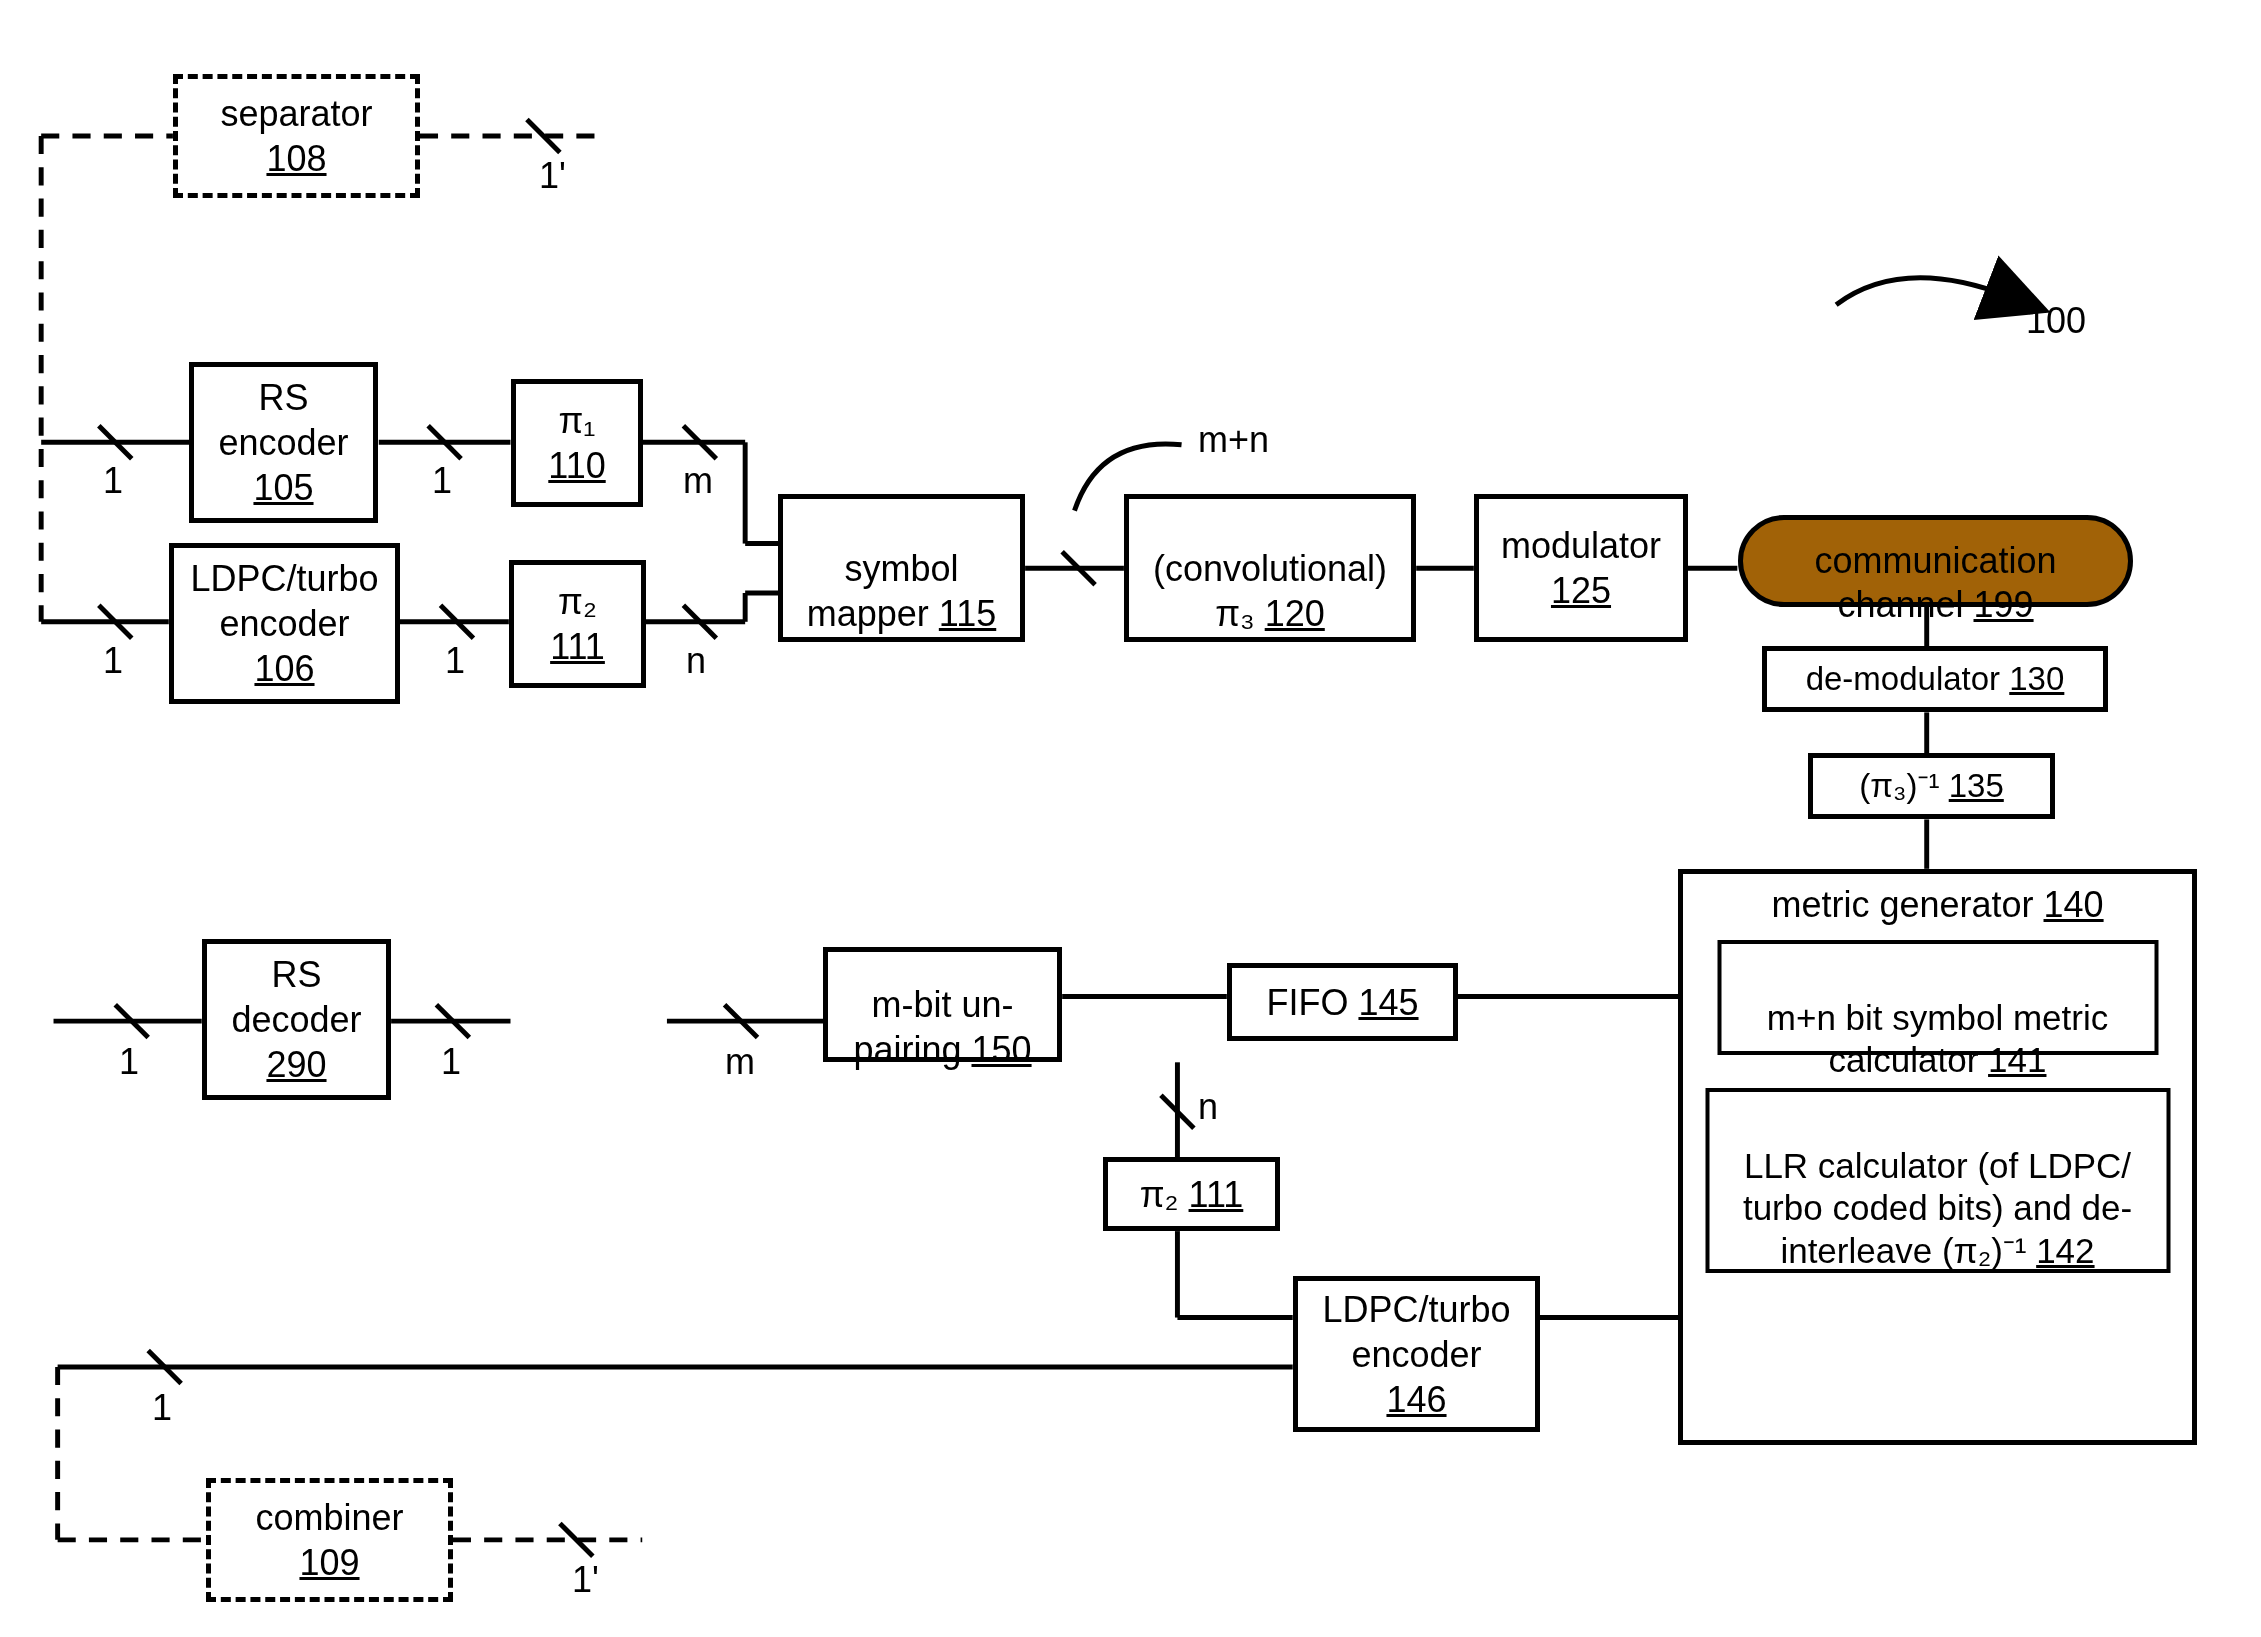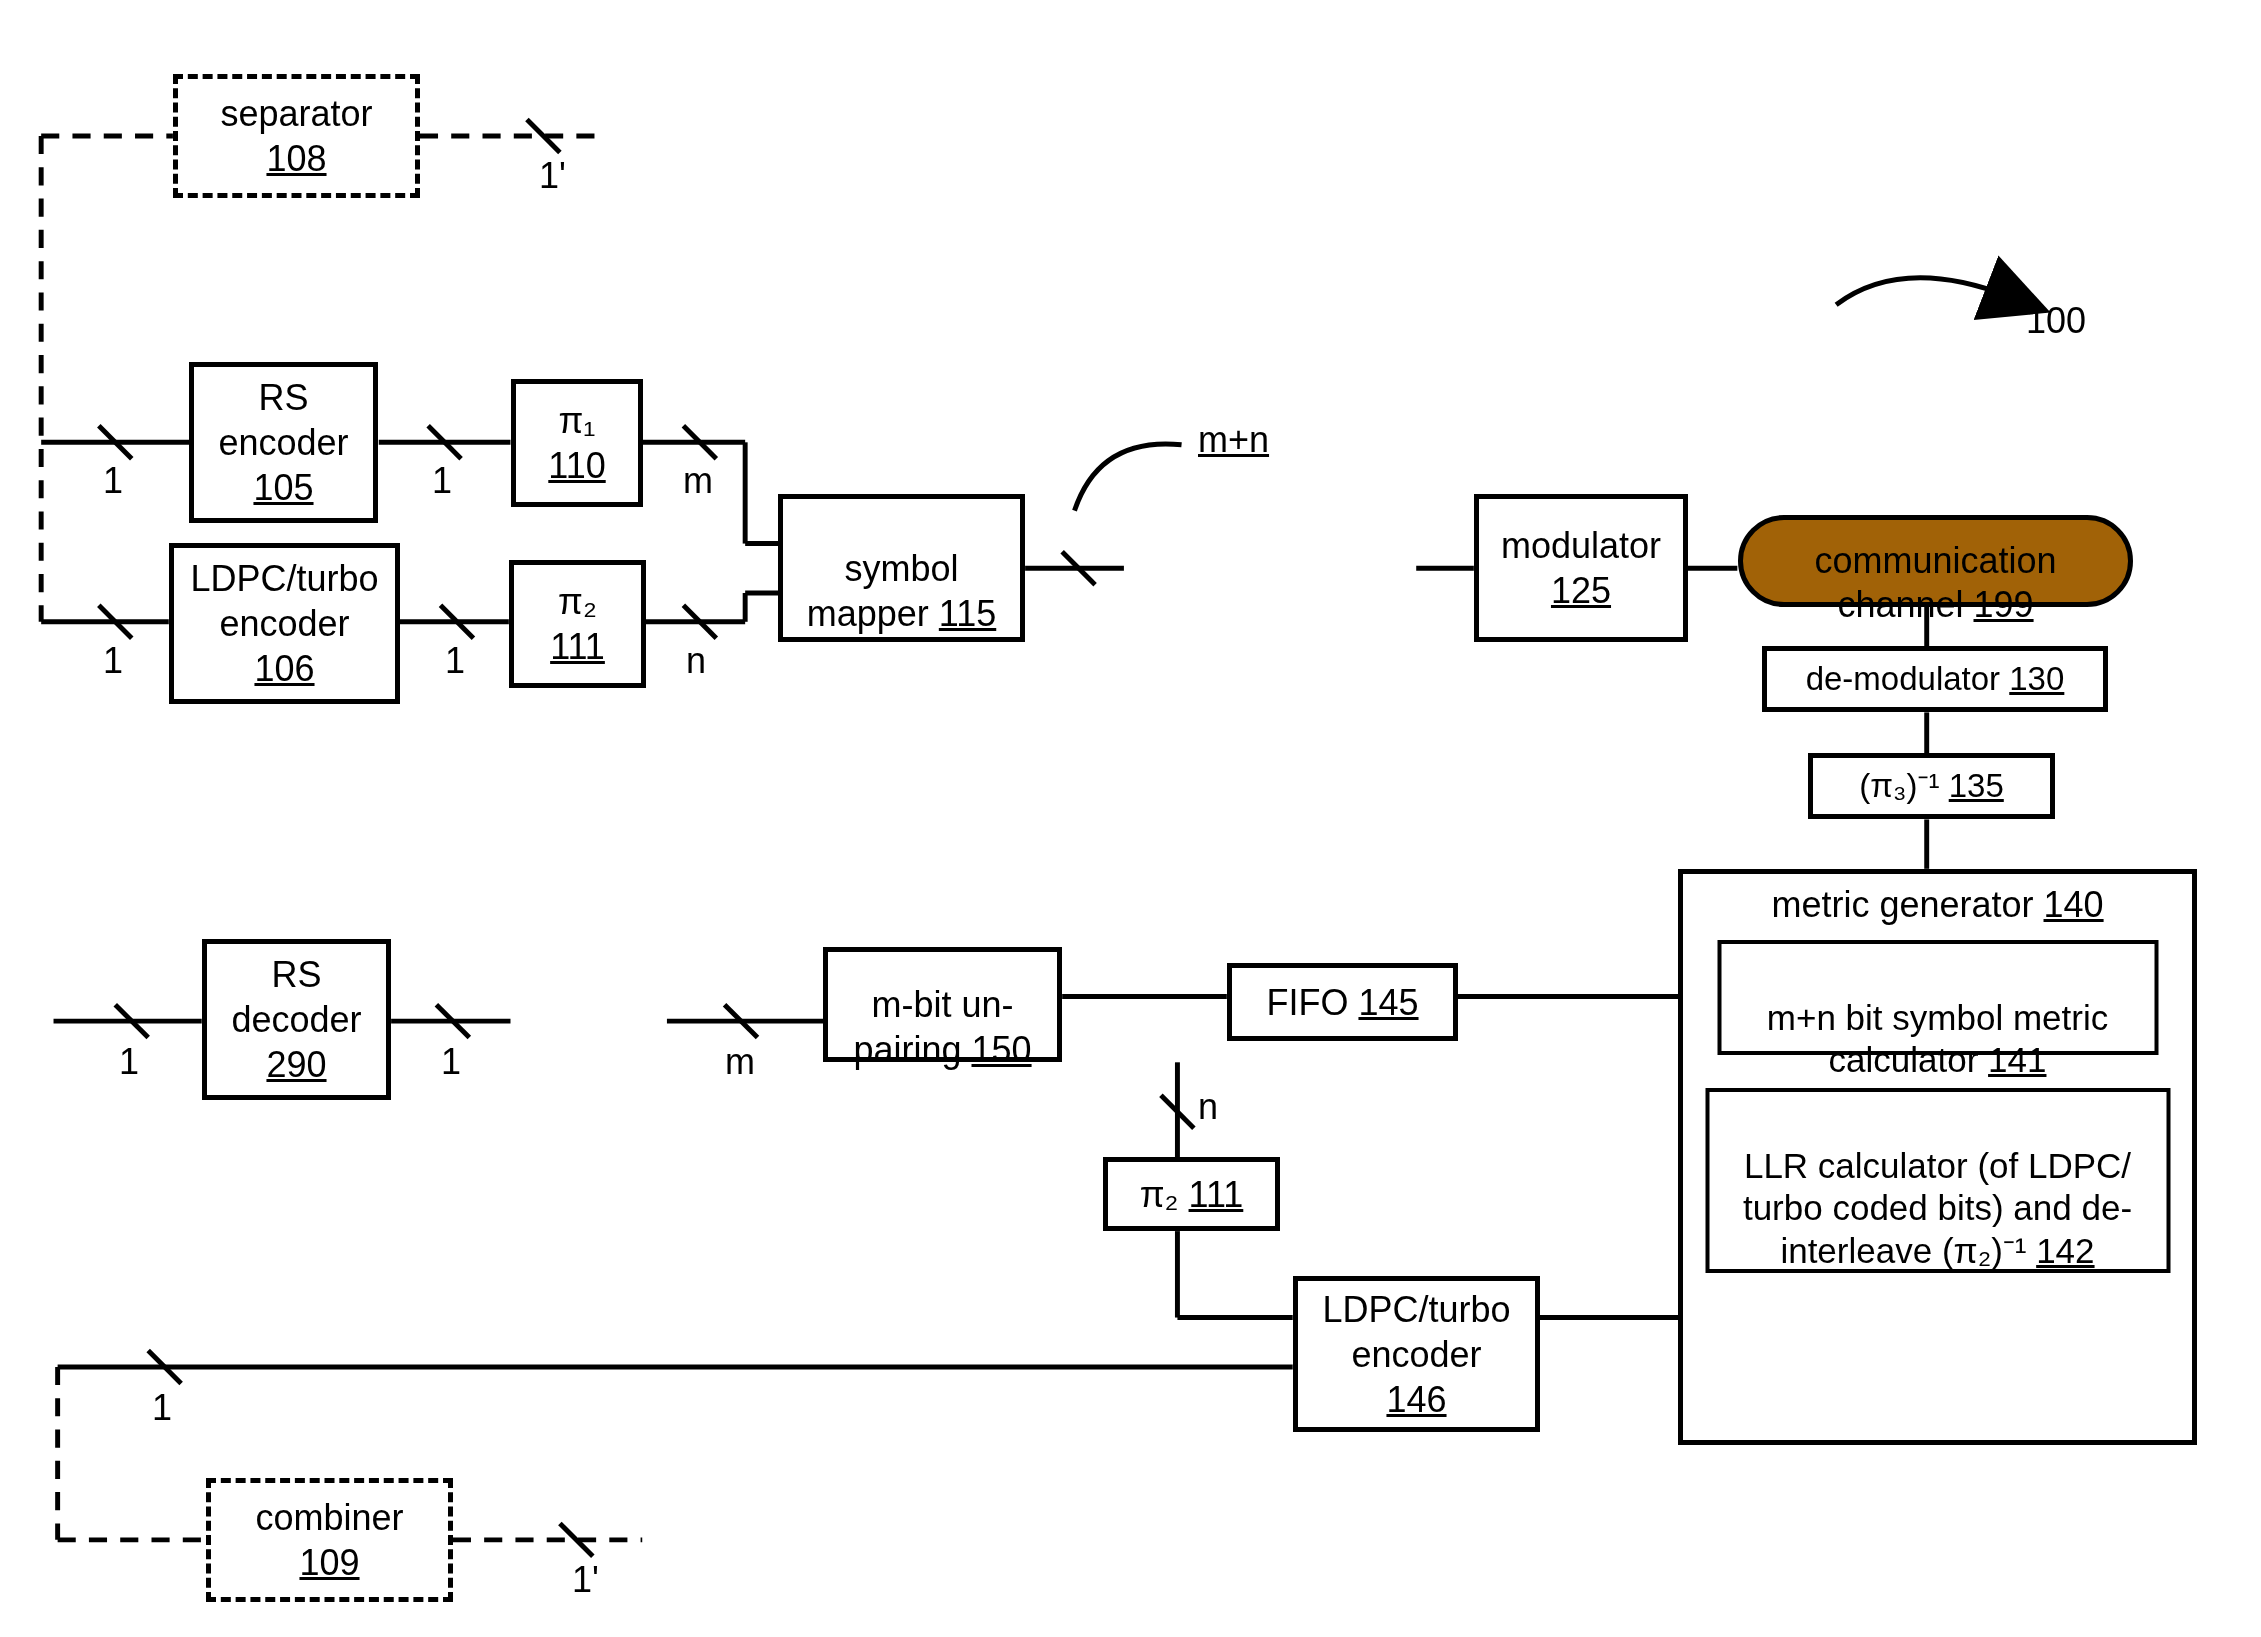--- a/index.html
+++ b/index.html
@@ -228,22 +228,28 @@
   </div>
   <div class="label" style="left:686px; top:641px;">n</div>
 
   <div class="box" style="left:778px; top:494px; width:247px; height:148px;">
     <div style="white-space:pre-line; display:inline;">
       <span>symbol
 mapper </span><span class="ref">115</span>
     </div>
   </div>
 
-  <div class="label" style="left:1198px; top:420px;text-decoration:underline;">m+n</div>
-
+  <div class="label" style="left:1198px; top:420px;">m+n</div>
+
+  <div class="box" style="left:1124px; top:494px; width:292px; height:148px;">
+    <div style="white-space:pre-line; display:inline;">
+      <span>(convolutional)
+π₃ </span><span class="ref">120</span>
+    </div>
+  </div>
 
   <div class="box" style="left:1474px; top:494px; width:214px; height:148px;">
     <div><span>modulator</span></div>
     <div class="ref"><span>125</span></div>
   </div>
 
   <div class="pill" style="left:1738px; top:515px; width:395px; height:92px;">
     <div style="white-space:pre-line; display:inline;">
       <span>communication
 channel </span><span class="ref">199</span>

